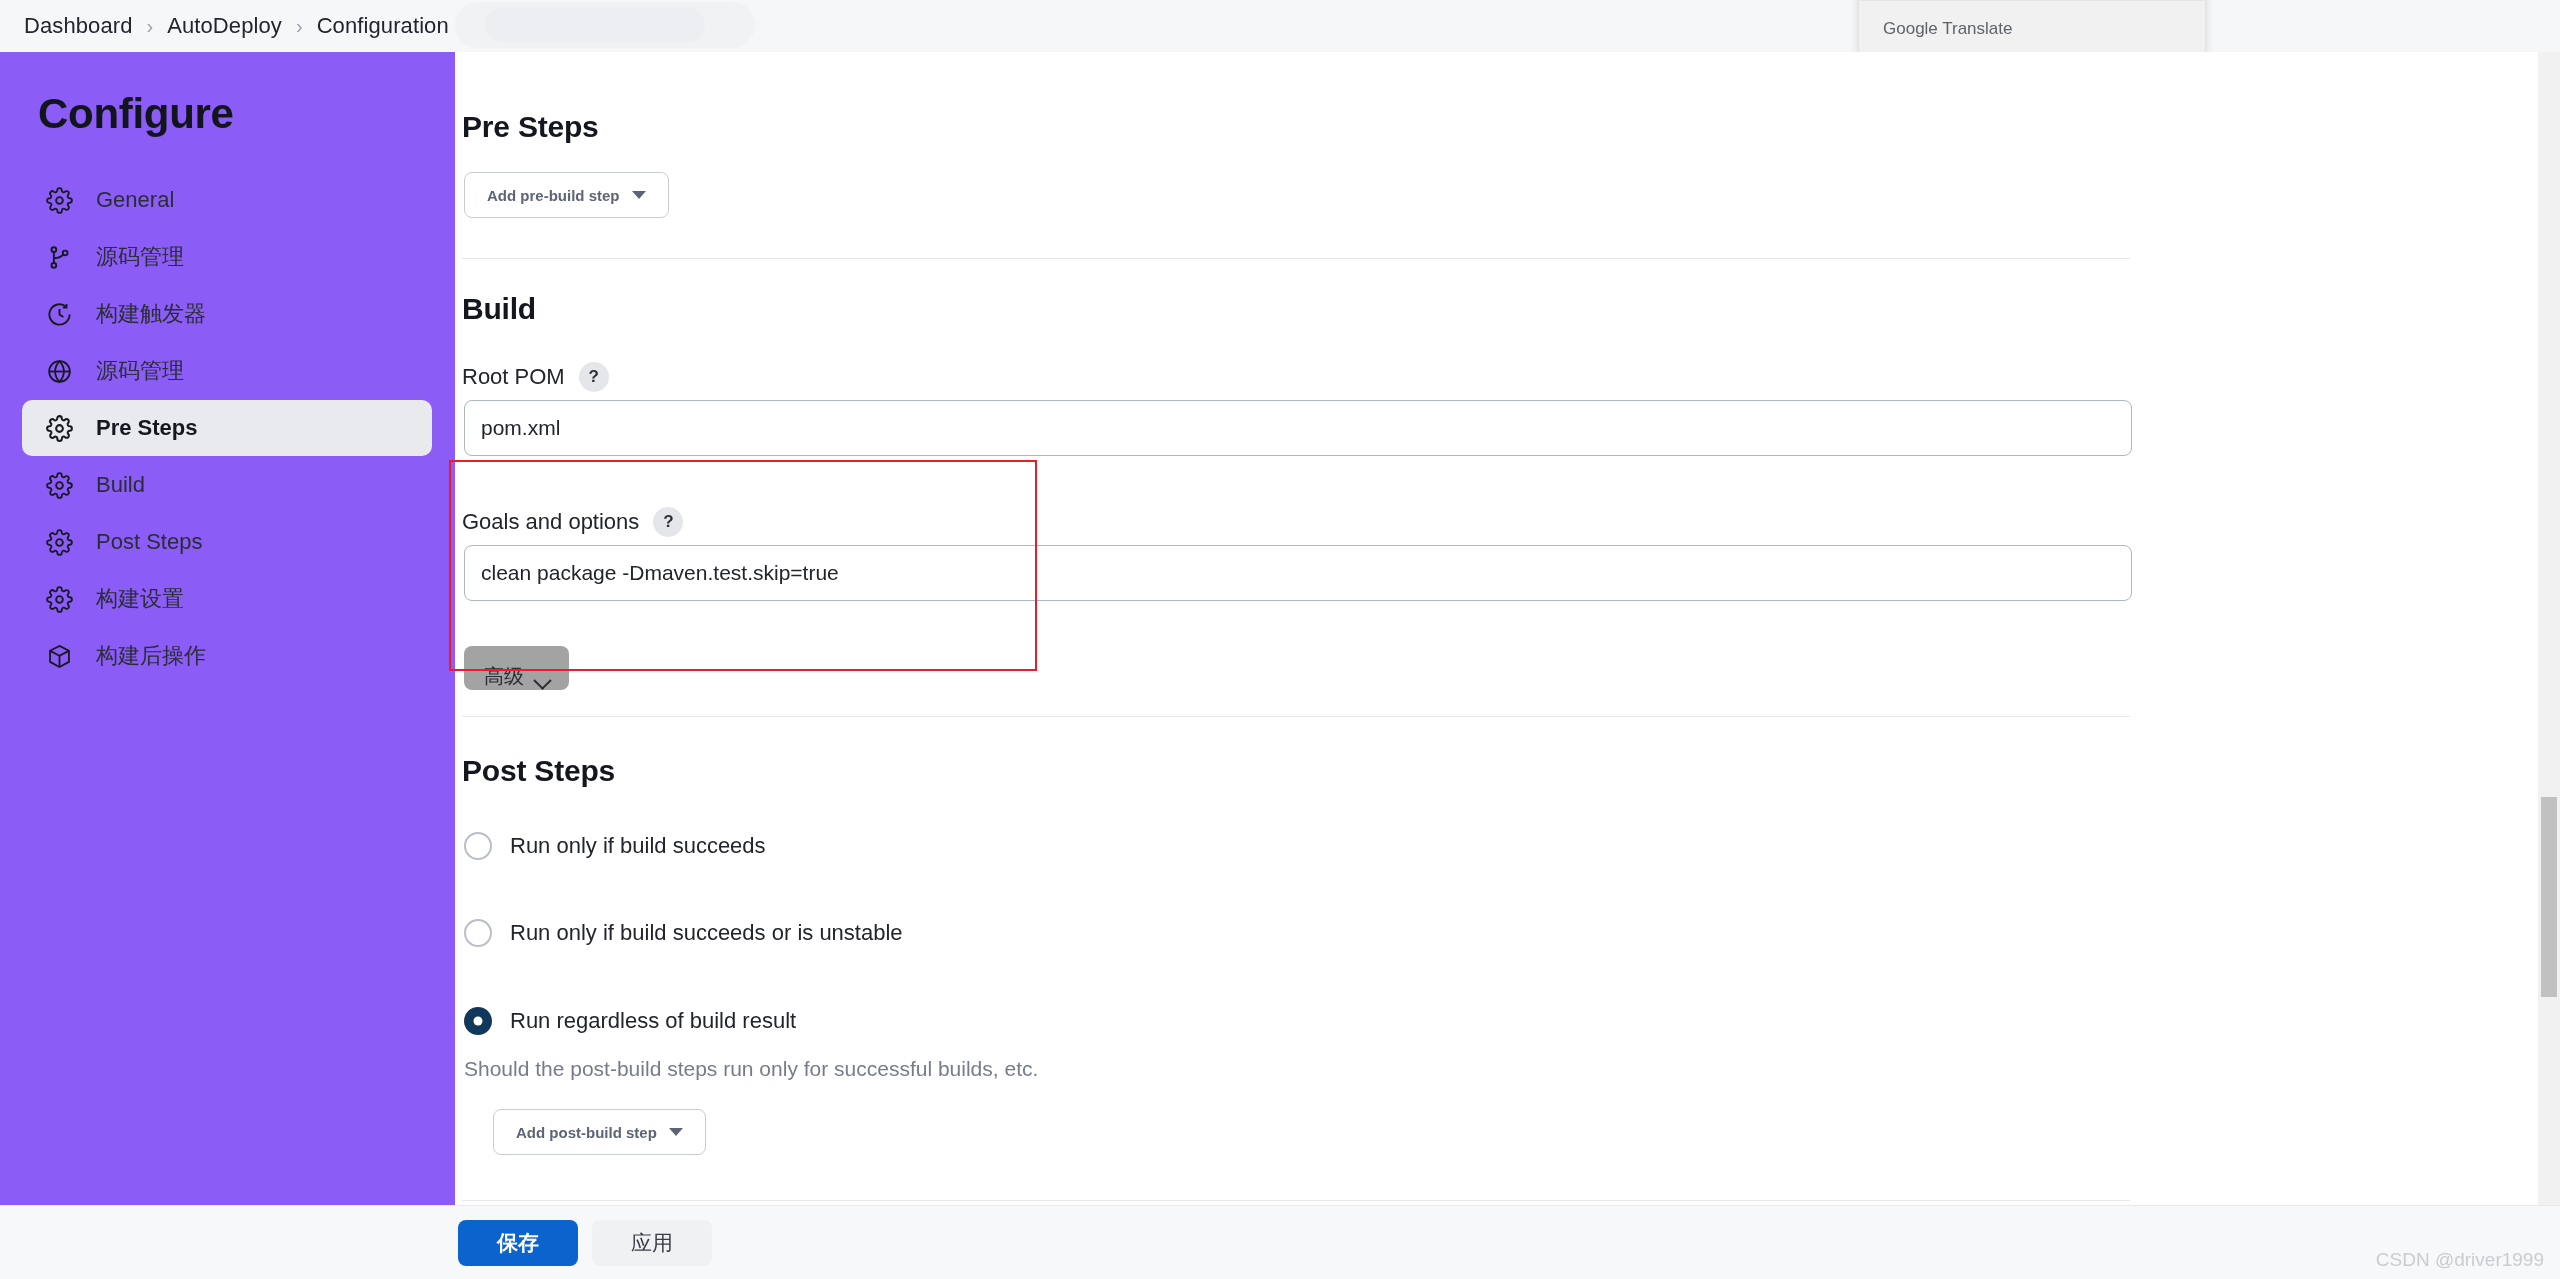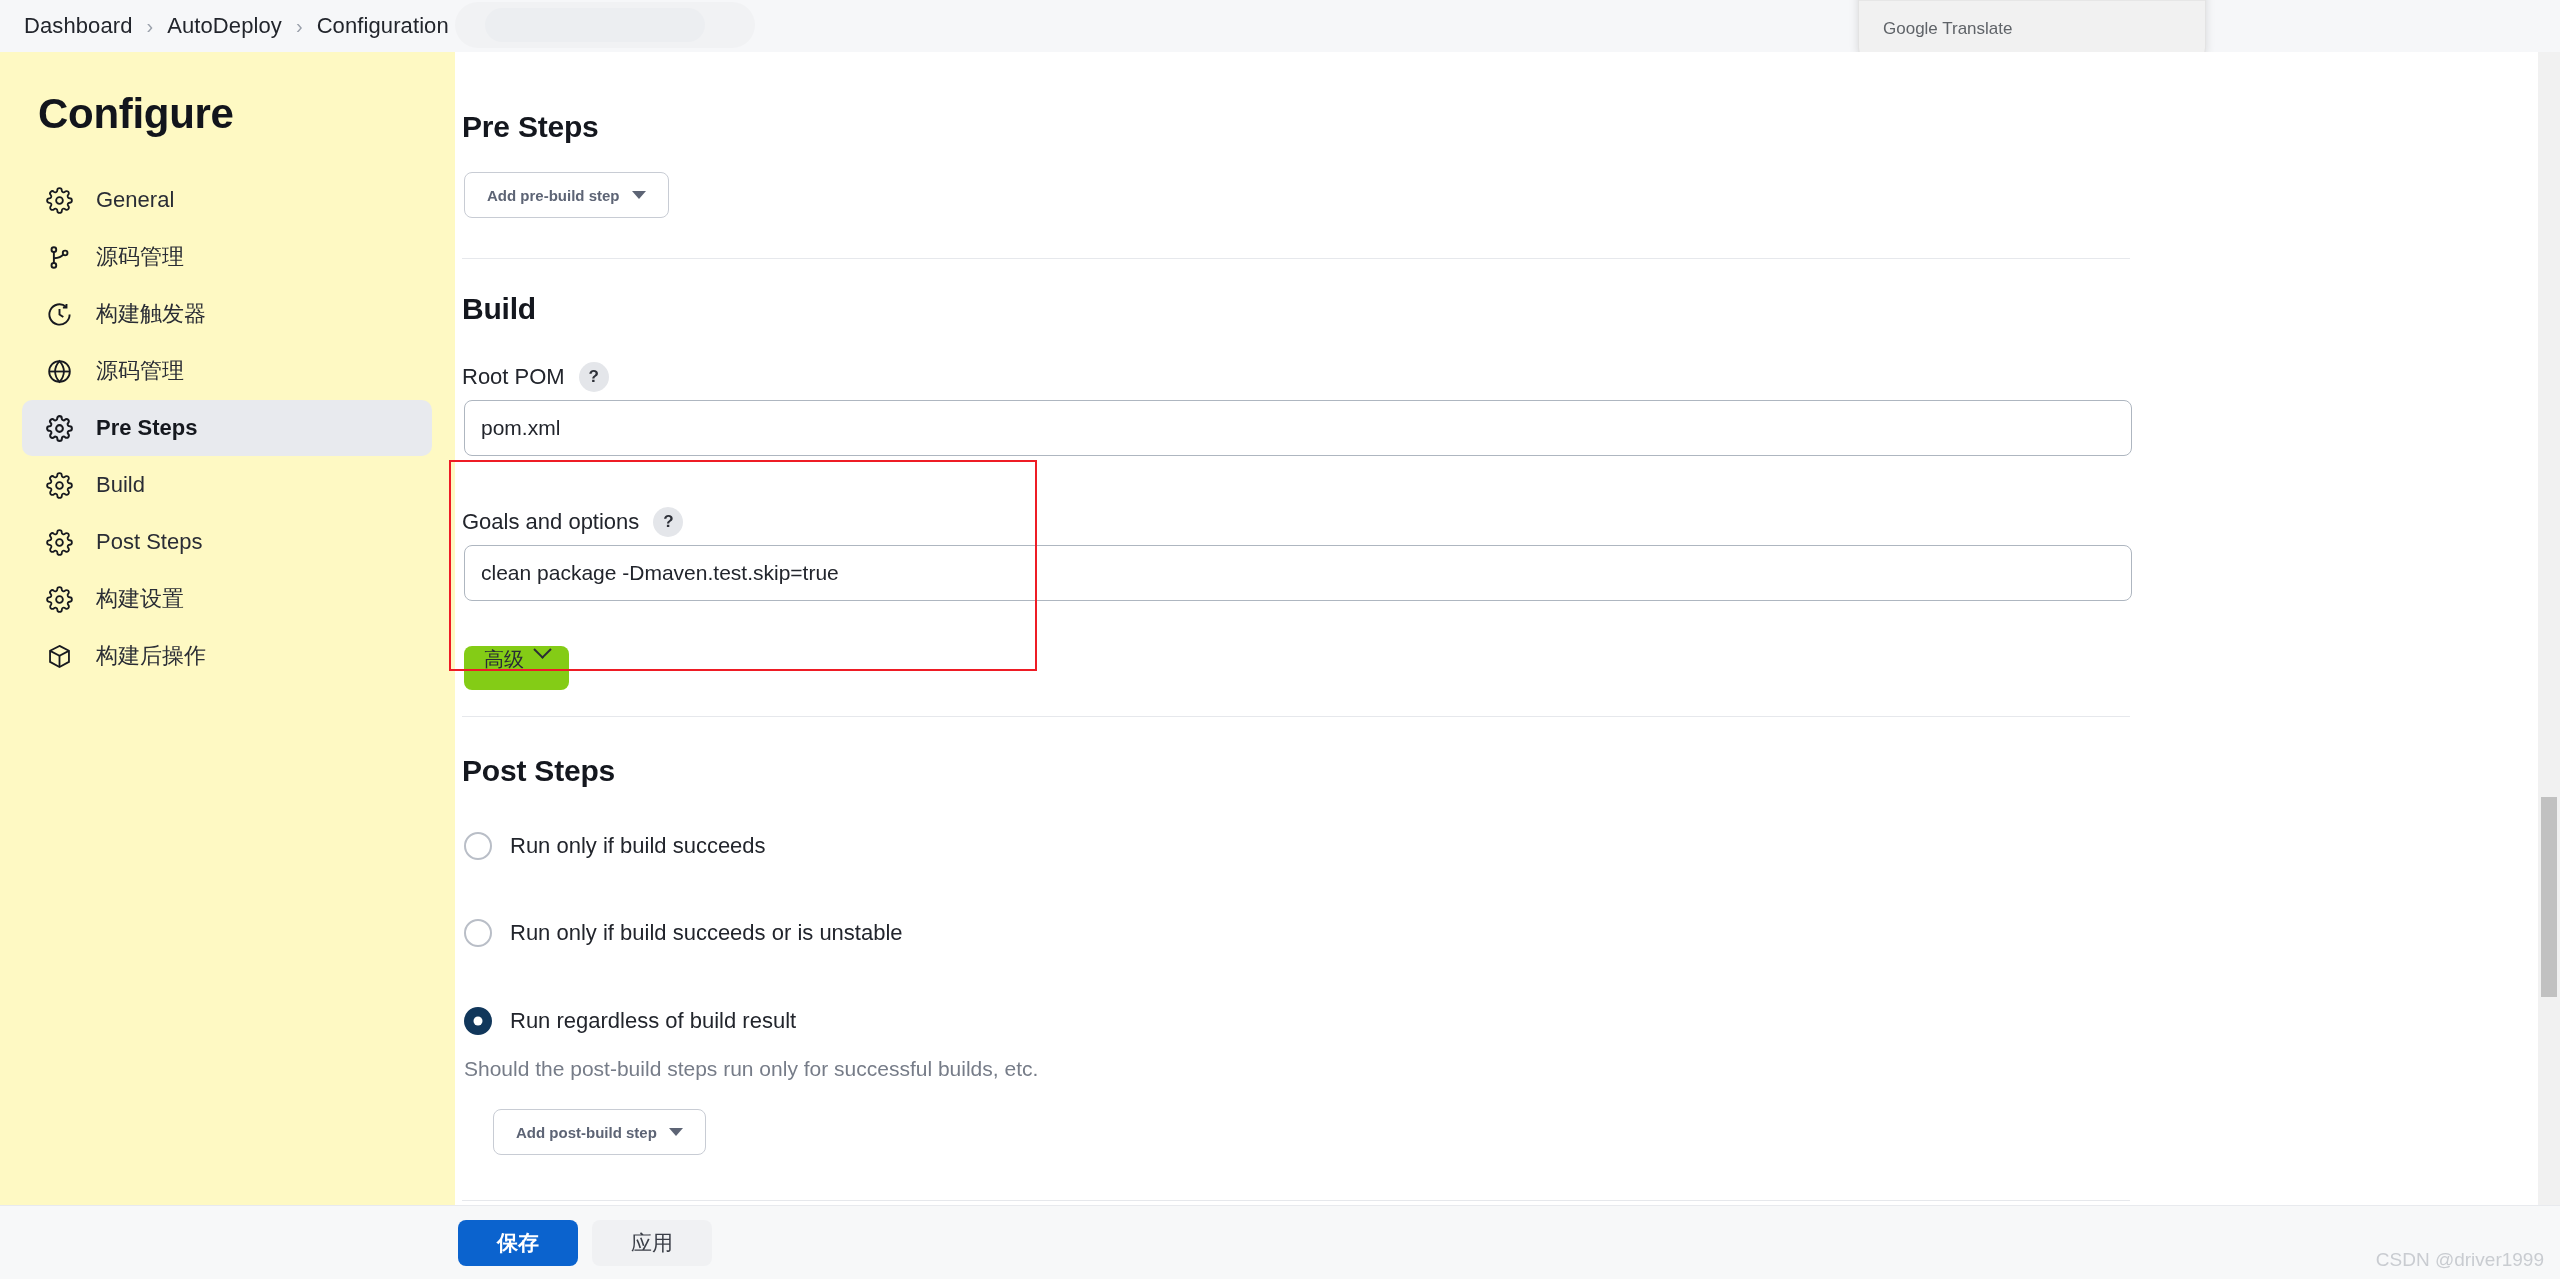--- a/index.html
+++ b/index.html
@@ -47,21 +47,21 @@
     position:absolute; left:0; top:0; width:100%; height:40px;
     background:#ffffff; border-radius: 10px 10px 0 0;
     border-bottom: 1px solid #e6e6e6;
   }
   .gt-label{
     position:absolute; left: 24px; top: 58px;
     font-size: 17px; color:#5f6368; white-space: nowrap;
   }
 
   
-  .sidebar { position:absolute; left:0; top: 52px; width: 455px; height: 1227px; background:#fef9c3; }
+  .sidebar { position:absolute; left:0; top: 52px; width: 455px; height: 1227px; background:#8b5cf6; }
   .page-title {
     position:absolute; left: 38px; top: 38px;
     font-size: 42px; font-weight: 700; color:#12151c; letter-spacing:-.3px;
   }
   .nav { position:absolute; left: 22px; top: 120px; width: 410px; }
   .nav-item {
     display:flex; align-items:center; gap: 22px;
     height: 56px; padding-left: 22px; border-radius: 10px;
     margin-bottom: 1px; cursor:pointer;
   }
@@ -101,23 +101,23 @@
   }
   .text-input {
     width: 1668px; height: 56px;
     border: 1px solid #aeb6c0; border-radius: 8px;
     background:#fff; color:#22252c;
     font-size: 21px; padding: 0 16px;
     font-family: "Liberation Sans", sans-serif;
     outline:none;
   }
   .btn-soft {
-    display:inline-flex; align-items:flex-start; gap: 12px;
+    display:inline-flex; align-items:flex-end; gap: 12px;
     height: 44px; padding: 0 20px; border:none; border-radius: 8px;
-    background:#84cc16; color:#2a2d35; font-size: 20px; cursor:pointer;
+    background:#a3a3a3; color:#2a2d35; font-size: 20px; cursor:pointer;
     white-space:nowrap;
   }
   .chev-down { display:inline-block; width: 13px; height: 13px;
     border-right: 2.5px solid #2a2d35; border-bottom: 2.5px solid #2a2d35;
     transform: rotate(45deg) translate(-2px,-2px); }
 
   .radio-row { display:flex; align-items:center; gap: 18px; }
   .radio {
     width: 28px; height: 28px; border-radius:50%;
     border: 2px solid #b9bec7; background:#fff; flex:0 0 28px;

